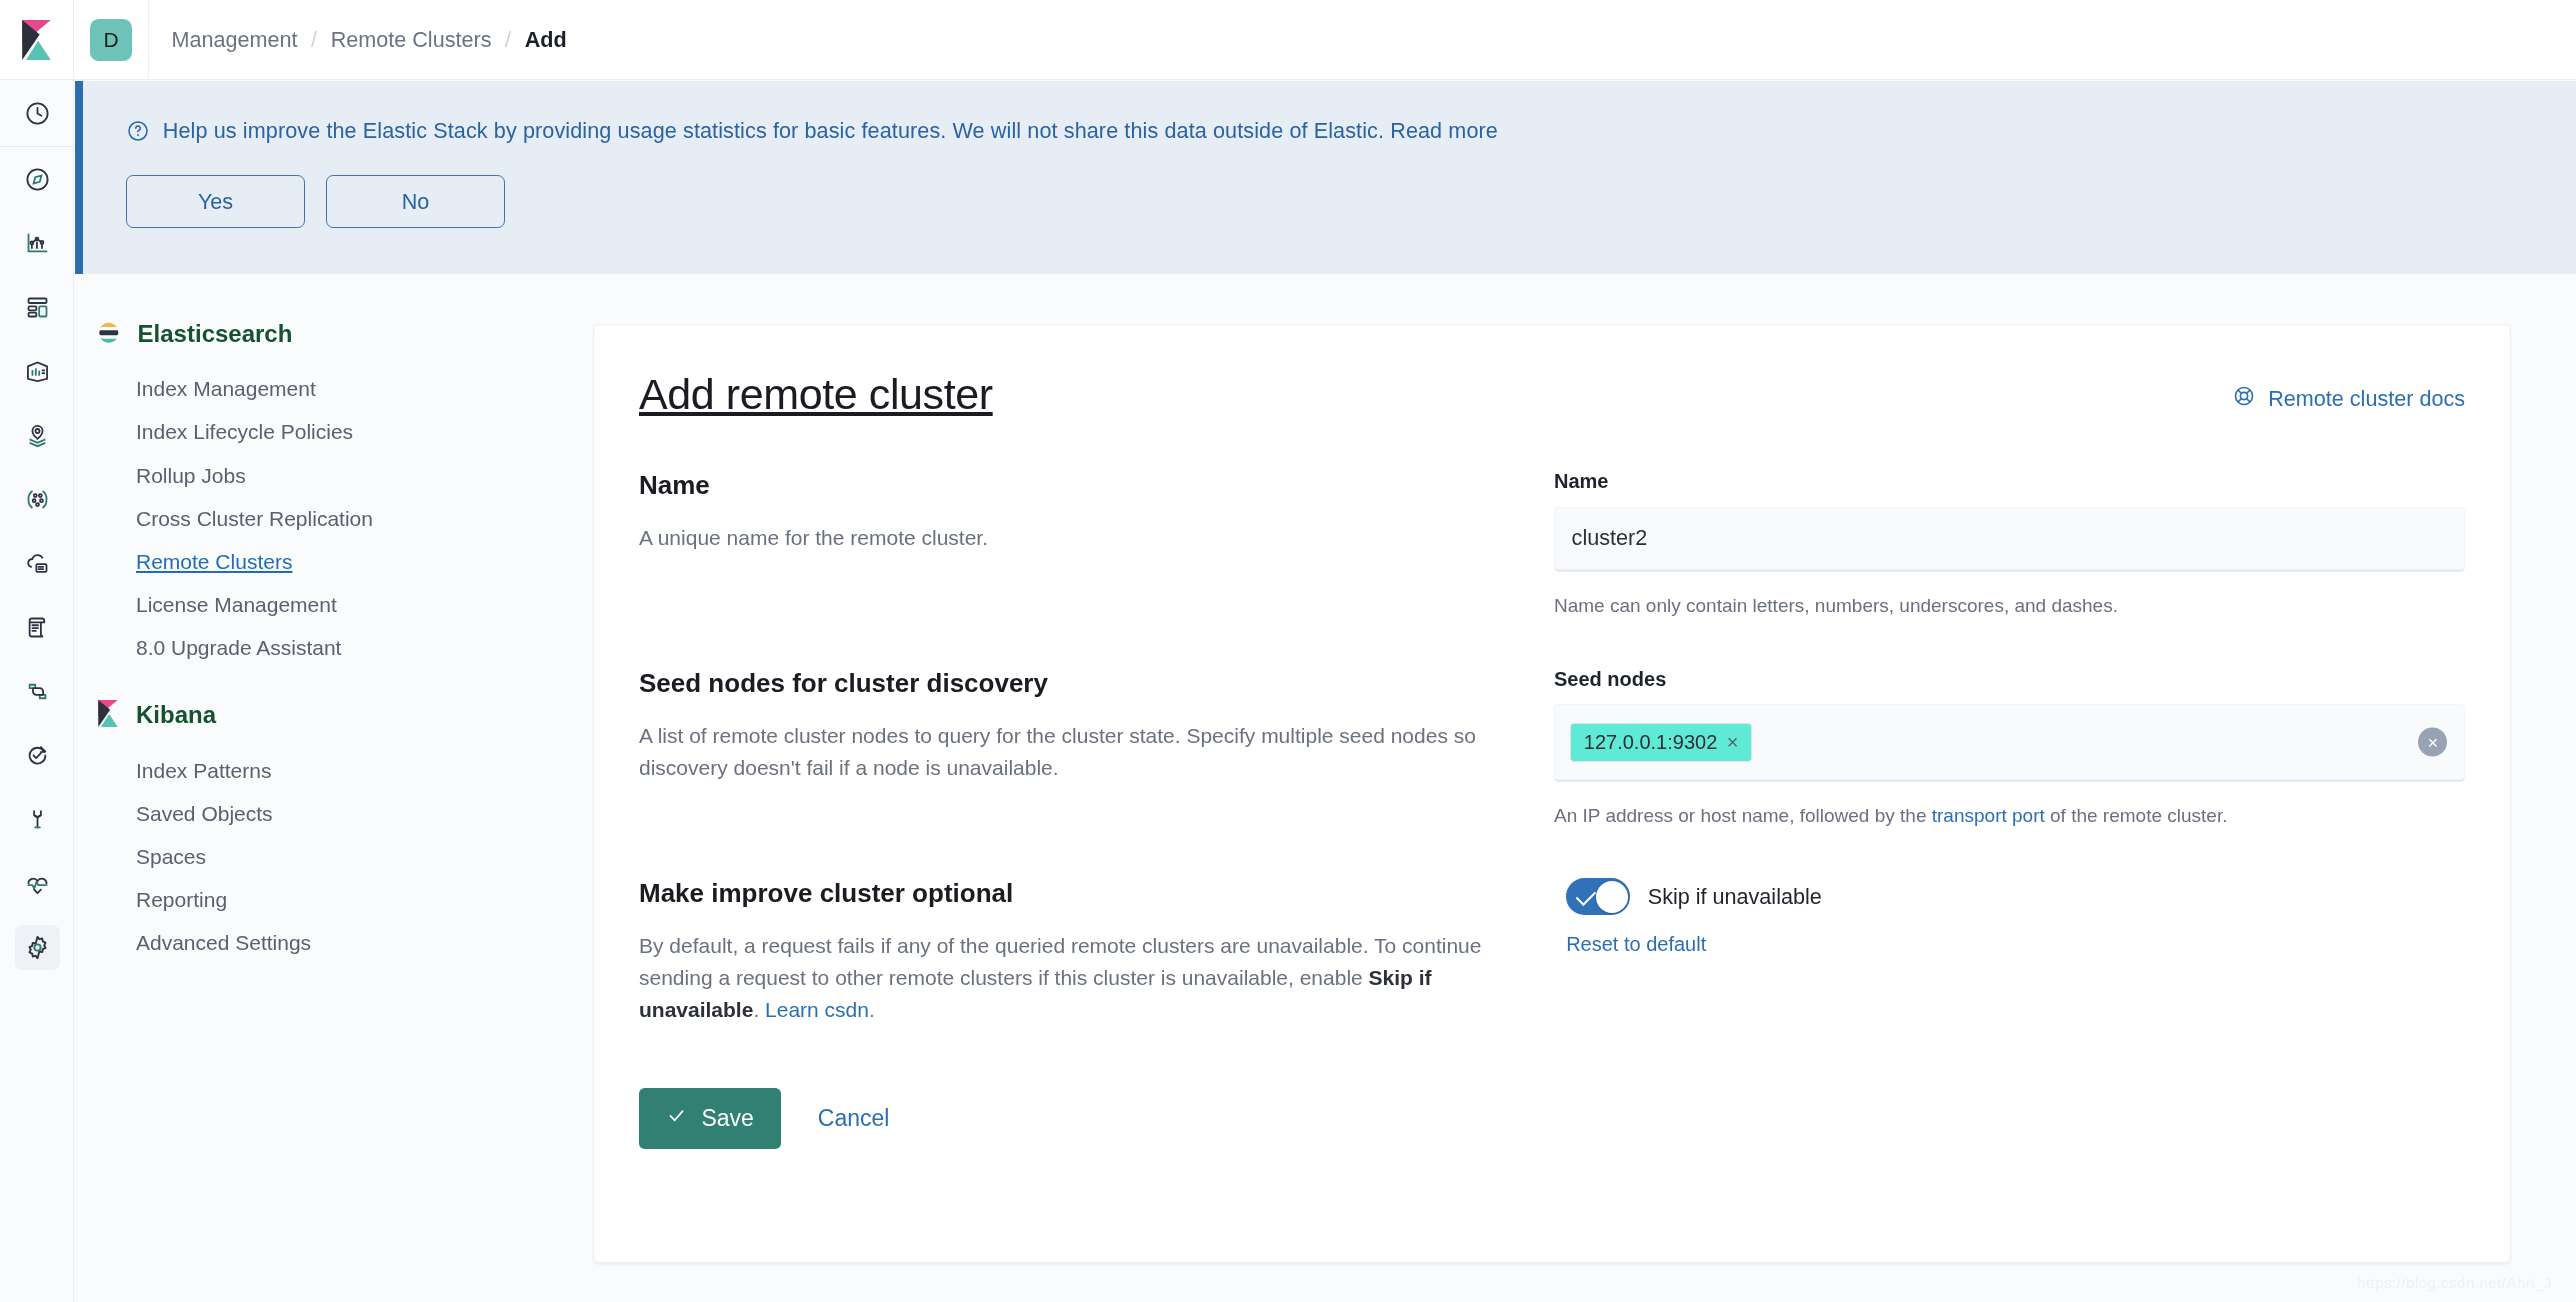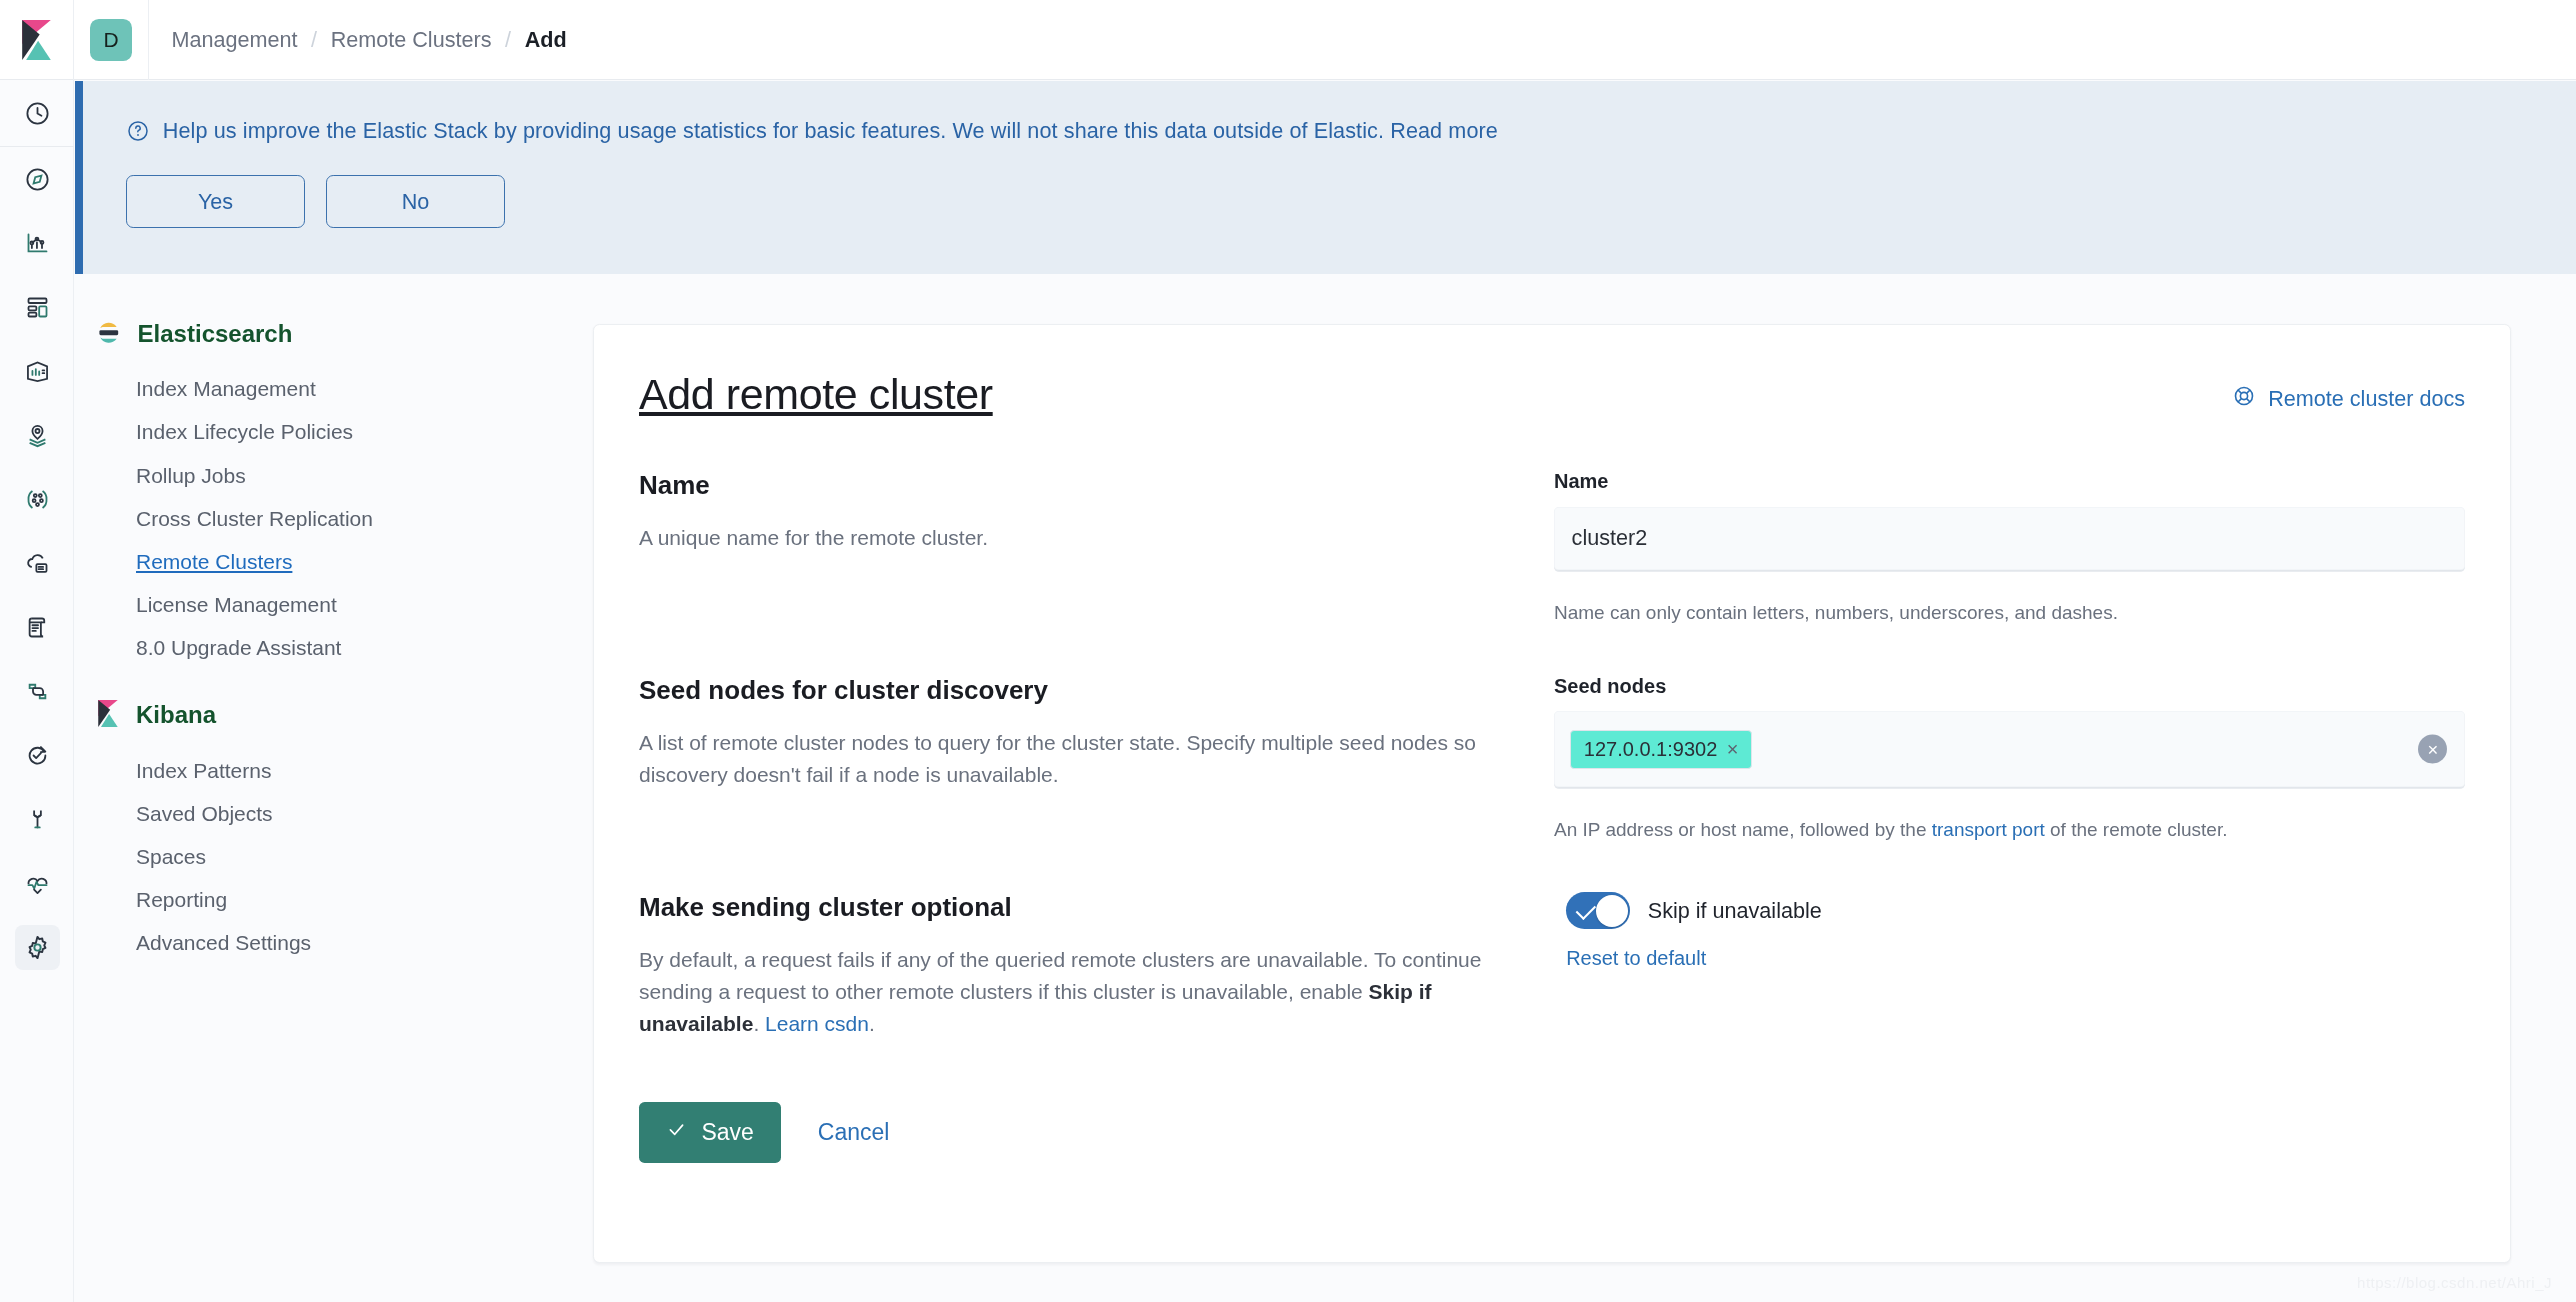--- a/index.html
+++ b/index.html
@@ -132,21 +132,21 @@
   .text-input {
     width: 911px; height: 64px;
     background: #f8fafc;
     border: none;
     border-bottom: 1.6px solid #e2e6eb;
     box-shadow: 0 0.8px 0 0 #e2e6eb, inset 0 0 0 0.8px #f0f3f6;
     border-radius: 4.8px;
     font-size: 21.6px; color: #2b2f37;
     padding: 0 17.6px; font-family: inherit;
   }
-  .help-text { font-size: 19px; color: #6a717e; margin-top: 31px; }
+  .help-text { font-size: 19px; color: #6a717e; margin-top: 24px; }
 
   .combo {
     width: 911px; height: 77px;
     background: #f8fafc;
     border-radius: 4.8px;
     box-shadow: inset 0 0 0 0.8px #f0f3f6, 0 0.8px 0 0 #e2e6eb;
     border-bottom: 1.6px solid #e2e6eb;
     display: flex; align-items: center;
     padding: 0 16px;
     position: relative;
@@ -509,21 +509,21 @@
         <span class="combo-clear">×</span>
       </div>
       <div class="help-text">
         <span>An IP address or host name, followed by the </span><a class="inline-link">transport port</a><span> of the remote cluster.</span>
       </div>
     </div>
   </div>
 
   <div class="section">
     <div class="sec-left">
-      <div class="sec-title">Make sending cluster optional</div>
+      <div class="sec-title">Make improve cluster optional</div>
       <div class="sec-desc"><span>By default, a request fails if any of the queried remote clusters are unavailable. To continue sending a request to other remote clusters if this cluster is unavailable, enable </span><b>Skip if unavailable</b><span>. </span><a class="inline-link">Learn csdn</a><span>.</span></div>
     </div>
     <div class="sec-right">
       <div class="switch-row">
         <div class="switch">
           <span class="check"></span>
           <span class="knob"></span>
         </div>
         <span class="switch-label">Skip if unavailable</span>
       </div>

